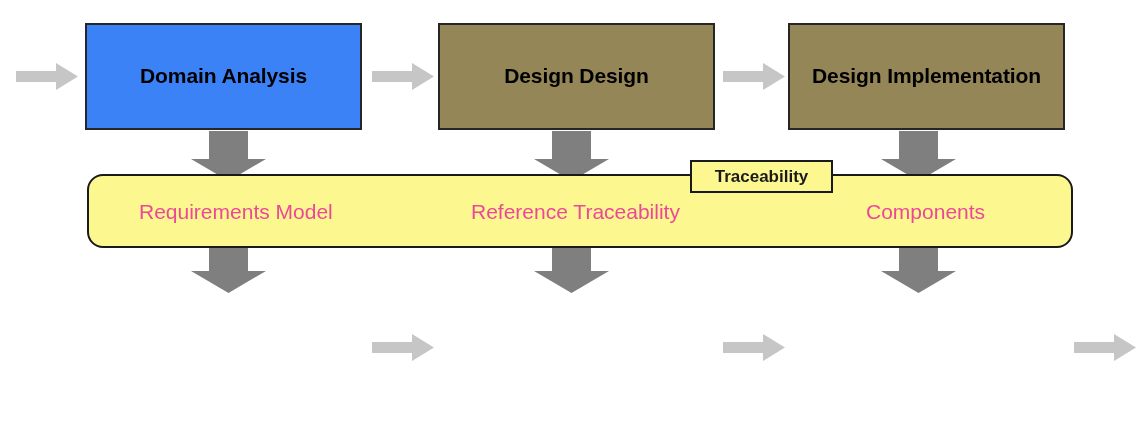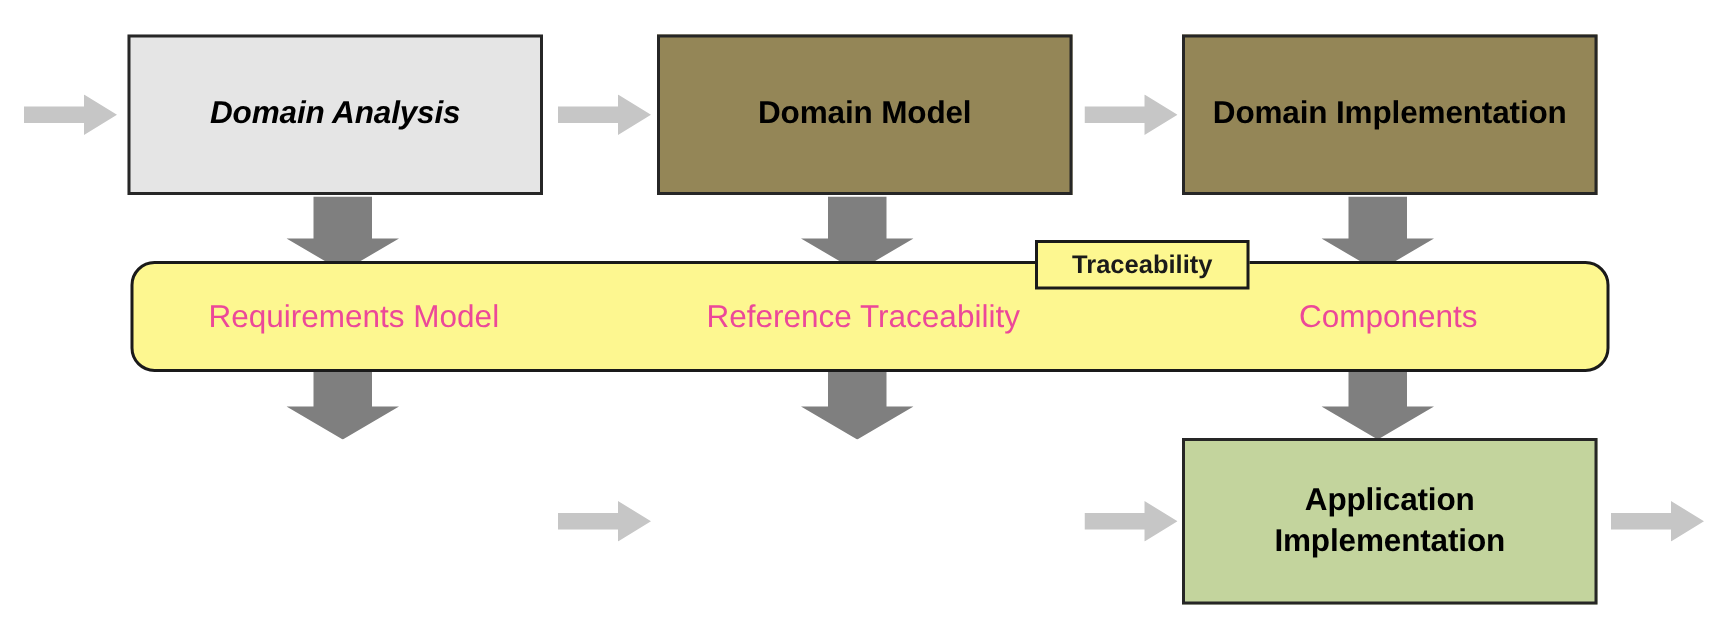--- a/index.html
+++ b/index.html
@@ -126,28 +126,25 @@
     </div>
     <div class="arrow-down" style="left: 881px; top: 243px; width: 75px; height: 50px;">
       <svg width="75" height="50" viewBox="0 0 75 50">
         <path d="M18 0 L57 0 L57 28 L75 28 L37.5 50 L0 28 L18 28 Z" fill="#7f7f7f"></path>
       </svg>
     </div>
     <div class="asset-band" style="left: 87px; top: 174px; width: 986px; height: 74px; background: rgb(253, 247, 144);"></div>
     <div class="asset-label" style="left: 139px; top: 200px;">Requirements Model</div>
     <div class="asset-label" style="left: 471px; top: 200px;">Reference Traceability</div>
     <div class="asset-label" style="left: 866px; top: 200px;">Components</div>
-    <div class="proc-box domain-box" style="left: 85px; top: 23px; width: 277px; height: 107px; border-color: rgb(38, 38, 38); background: #e5e5e5; font-style: italic;">
+    <div class="proc-box domain-box" style="left: 85px; top: 23px; width: 277px; height: 107px; border-color: rgb(38, 38, 38); background: #3b82f6;">
       <span style="padding: 0px 10px;">Domain Analysis</span>
     </div>
     <div class="proc-box domain-box" style="left: 438px; top: 23px; width: 277px; height: 107px; border-color: rgb(38, 38, 38); background: rgb(148, 134, 87);">
-      <span style="padding: 0px 10px;">Domain Model</span>
+      <span style="padding: 0px 10px;">Design Design</span>
     </div>
     <div class="proc-box domain-box" style="left: 788px; top: 23px; width: 277px; height: 107px; border-color: rgb(38, 38, 38); background: rgb(148, 134, 87);">
-      <span style="padding: 0px 10px;">Domain Implementation</span>
-    </div>
-    <div class="proc-box app-box" style="left: 788px; top: 292px; width: 277px; height: 111px; border-color: rgb(38, 38, 38); background: rgb(195, 212, 157);">
-      <span style="padding: 0px 10px;">Application Implementation</span>
+      <span style="padding: 0px 10px;">Design Implementation</span>
     </div>
     <div class="trace-box" style="left: 690px; top: 160px; width: 143px; height: 33px; background: rgb(253, 247, 144);">
       <span>Traceability</span>
     </div>
   </div>
 
 </body></html>

